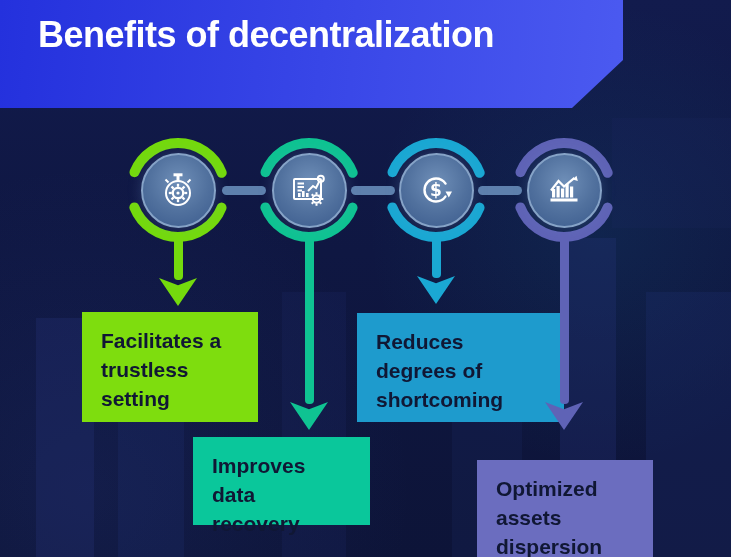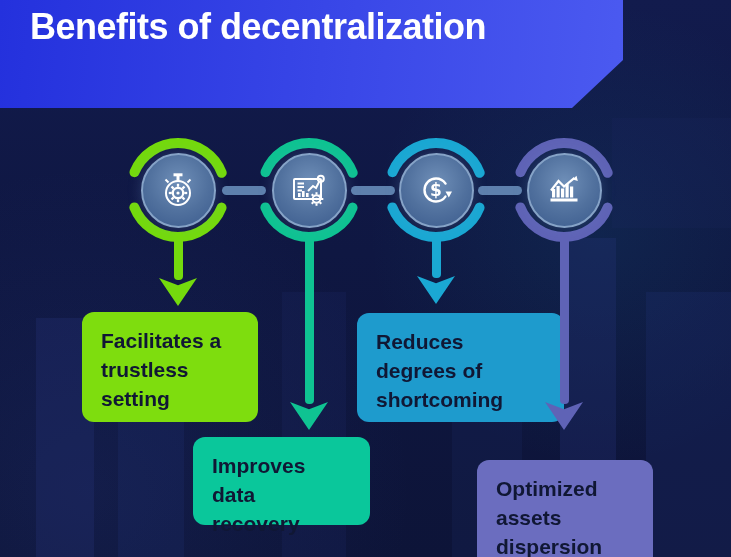--- a/index.html
+++ b/index.html
@@ -20,41 +20,41 @@
   .bldg.b5{left:646px;top:292px;width:85px;height:265px;opacity:.8;}
   .bldg.b6{left:452px;top:330px;width:70px;height:227px;opacity:.5;}
   .bldg.b7{left:612px;top:118px;width:119px;height:110px;opacity:.35;}
 
   .banner{
     position:absolute;left:0;top:0;width:731px;height:108px;
     background:linear-gradient(95deg,var(--hg1,#2431dd) 0%,var(--hg2,#4c5bf1) 88%);
     clip-path:polygon(0 0,623px 0,623px 60px,572px 108px,0 108px);
   }
   .banner h1{
-    position:absolute;left:30px;top:6px;margin:0;
+    position:absolute;left:30px;top:6px;margin:8px;
     color:#ffffff;font-size:36px;font-weight:700;letter-spacing:-0.5px;
   }
 
   .node{position:absolute;left:0;top:0;width:0;height:0;}
   .ring{position:absolute;width:104px;height:104px;}
   .ring circle{stroke:var(--c);}
   .inner{
     position:absolute;width:71px;height:71px;border-radius:50%;
     border:2.5px solid #86a3c7;
     background:radial-gradient(circle at 50% 38%, #6f8fb8 0%, #51719e 52%, #3a5a8c 100%);
     box-shadow:0 0 14px rgba(120,160,210,0.25);
   }
   .icon{position:absolute;width:40px;height:40px;}
   .stem{position:absolute;width:9px;border-radius:4px;background:var(--c);}
   .head{
     position:absolute;width:38px;height:28px;background:var(--c);
     clip-path:polygon(0 0,50% 26%,100% 0,50% 100%);
   }
   .benefit-box{
-    position:absolute;border-radius:12px;background:var(--b);
+    position:absolute;border-radius:0;background:var(--b);
     color:var(--boxtext,#101734);
     font-size:21px;font-weight:bold;line-height:1.37;
     padding:15px 10px 0 19px;box-sizing:border-box;
     white-space:pre-line;
   }
   .connector{
     position:absolute;top:185.5px;width:44px;height:9px;border-radius:4.5px;
     background:var(--conn,#5e80ad);
   }
 </style>

